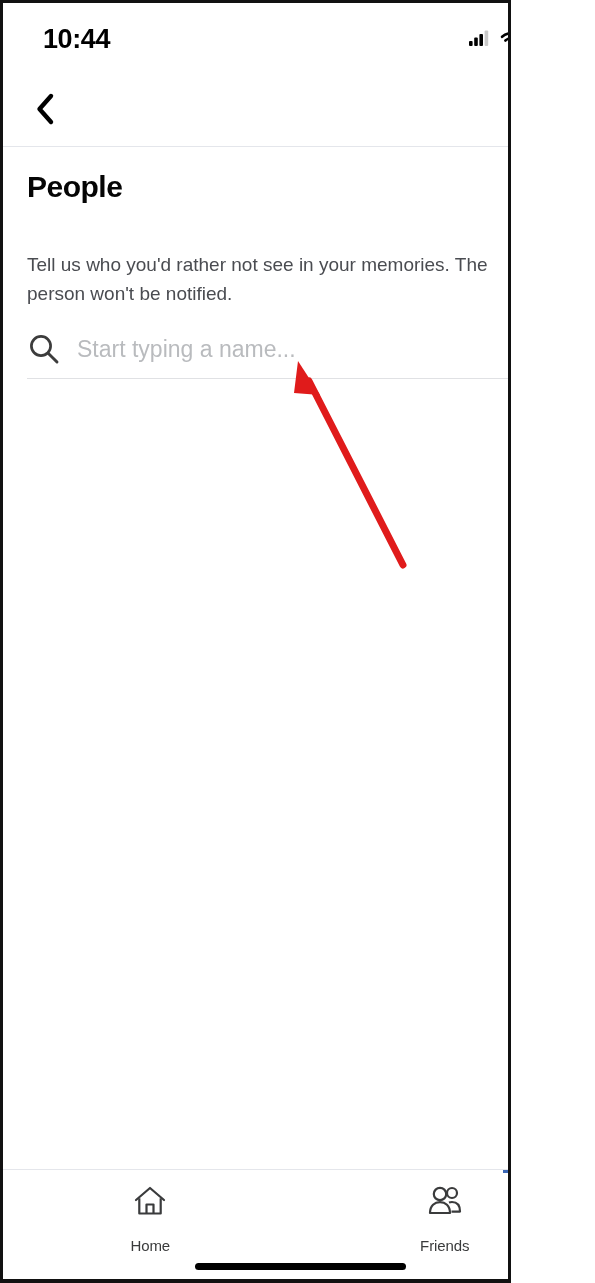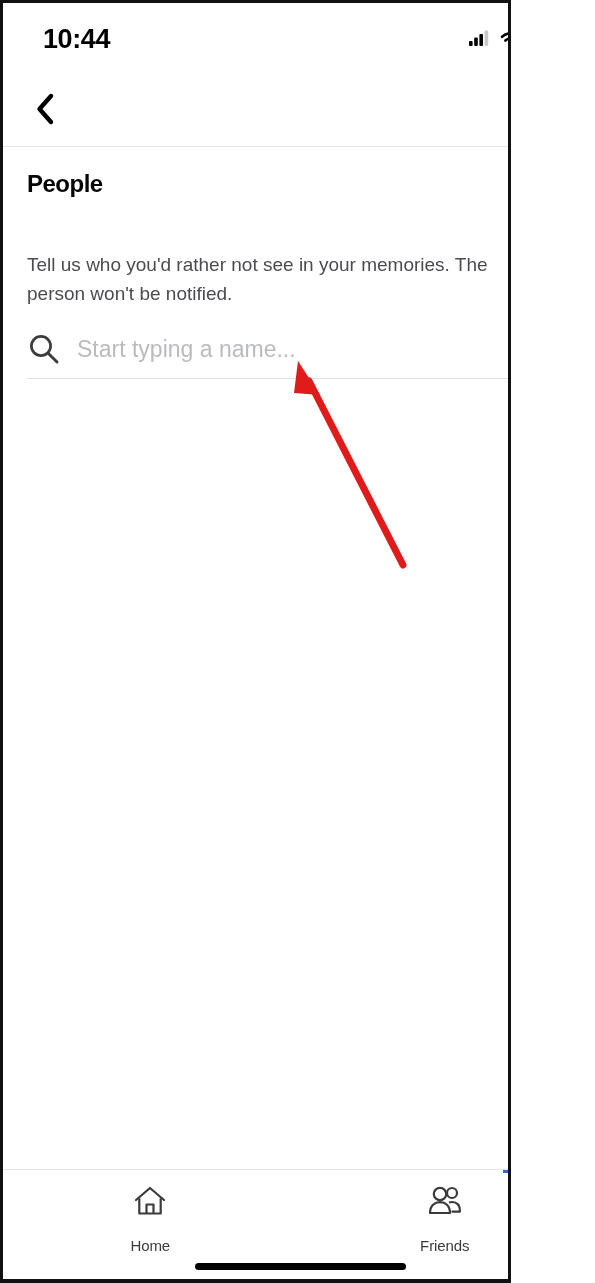--- a/index.html
+++ b/index.html
@@ -106,21 +106,21 @@
     width: 589px;
     height: 1px;
     background: #e4e6eb;
   }
 
   
   #page-title {
     position: absolute;
     left: 24px;
     top: 167px;
-    font-size: 24px;
+    font-size: 30px;
     font-weight: bold;
     color: #050505;
     letter-spacing: -0.5px;
   }
   #page-description {
     position: absolute;
     left: 24px;
     top: 247px;
     width: 500px;
     font-size: 19px;

